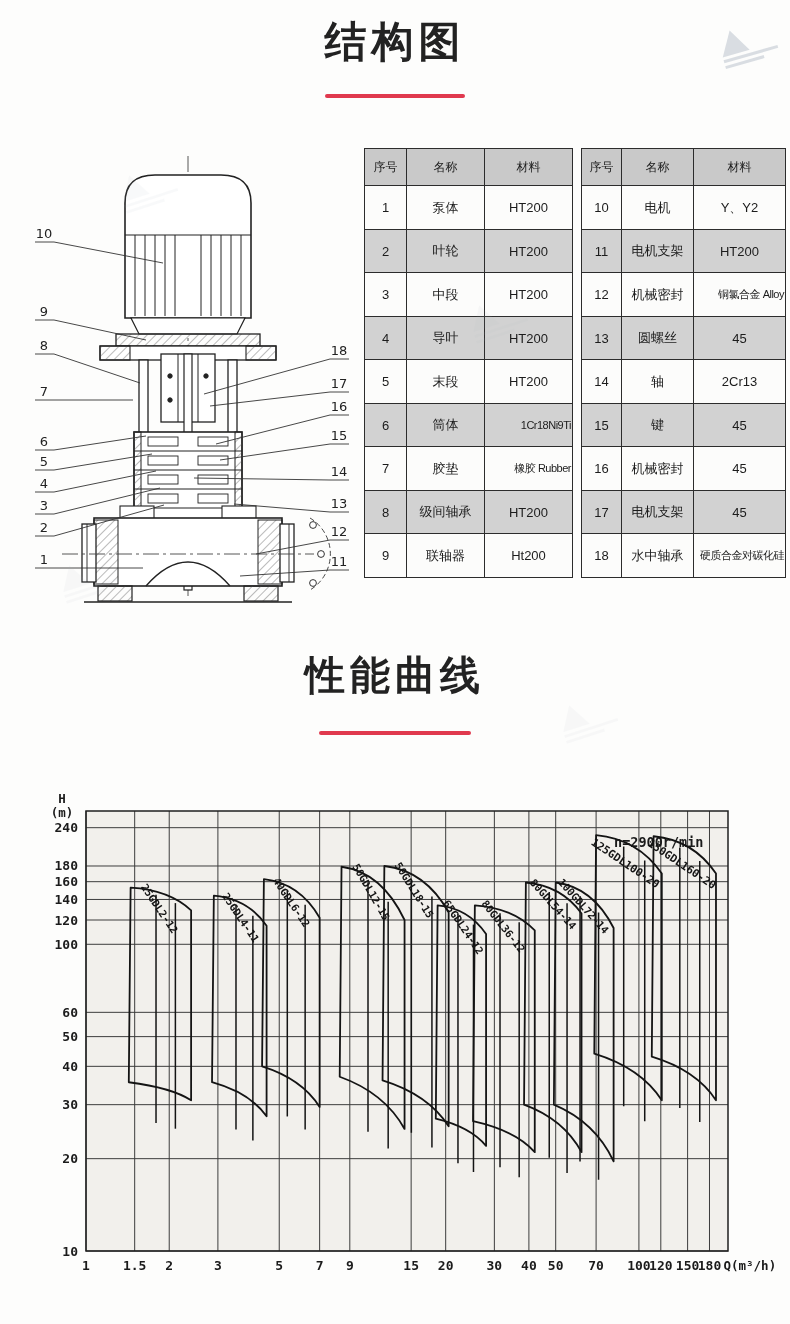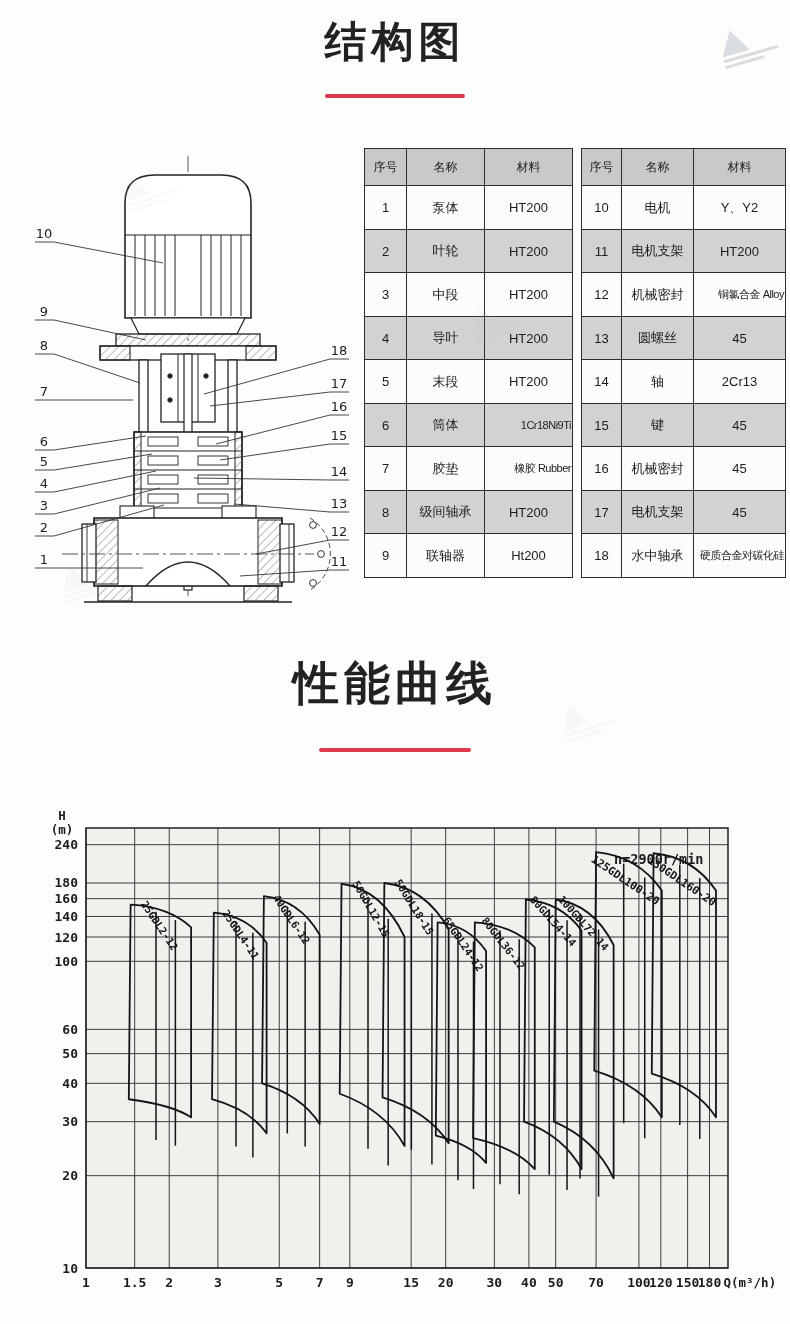--- a/index.html
+++ b/index.html
@@ -6,21 +6,21 @@
   body{
     width:790px;height:1324px;overflow:hidden;position:relative;
     background:#fdfdfc;color:#1c1c1c;
     font-family:"Liberation Sans", sans-serif;
   }
   .sec-title{
     text-align:center;font-weight:bold;color:#222;
     letter-spacing:5px;line-height:1.15;
   }
   #title1{font-size:42px;margin-top:18px;}
-  #title2{font-size:46px;}
+  #title2{font-size:40px;}
   .rule{height:4px;margin:9px auto 0;border-radius:2px;}
   #rule1{width:140px;}
   #rule2{width:152px;}
   .content-row{display:flex;align-items:flex-start;gap:6px;padding-left:28px;margin-top:50px;}
   .tables{display:flex;gap:8px;}
   table{border-collapse:collapse;text-align:center;table-layout:fixed;}
   th,td{border:1.6px solid #2c2c2c;overflow:hidden;}
   th{background:#c9c9c9;font-weight:normal;font-size:12px;height:34px;}
   td{height:42.5px;font-size:13px;background:#fcfcfb;padding:0 1px;white-space:nowrap;}
   tr.alt td{background:#d2d2d2;}

